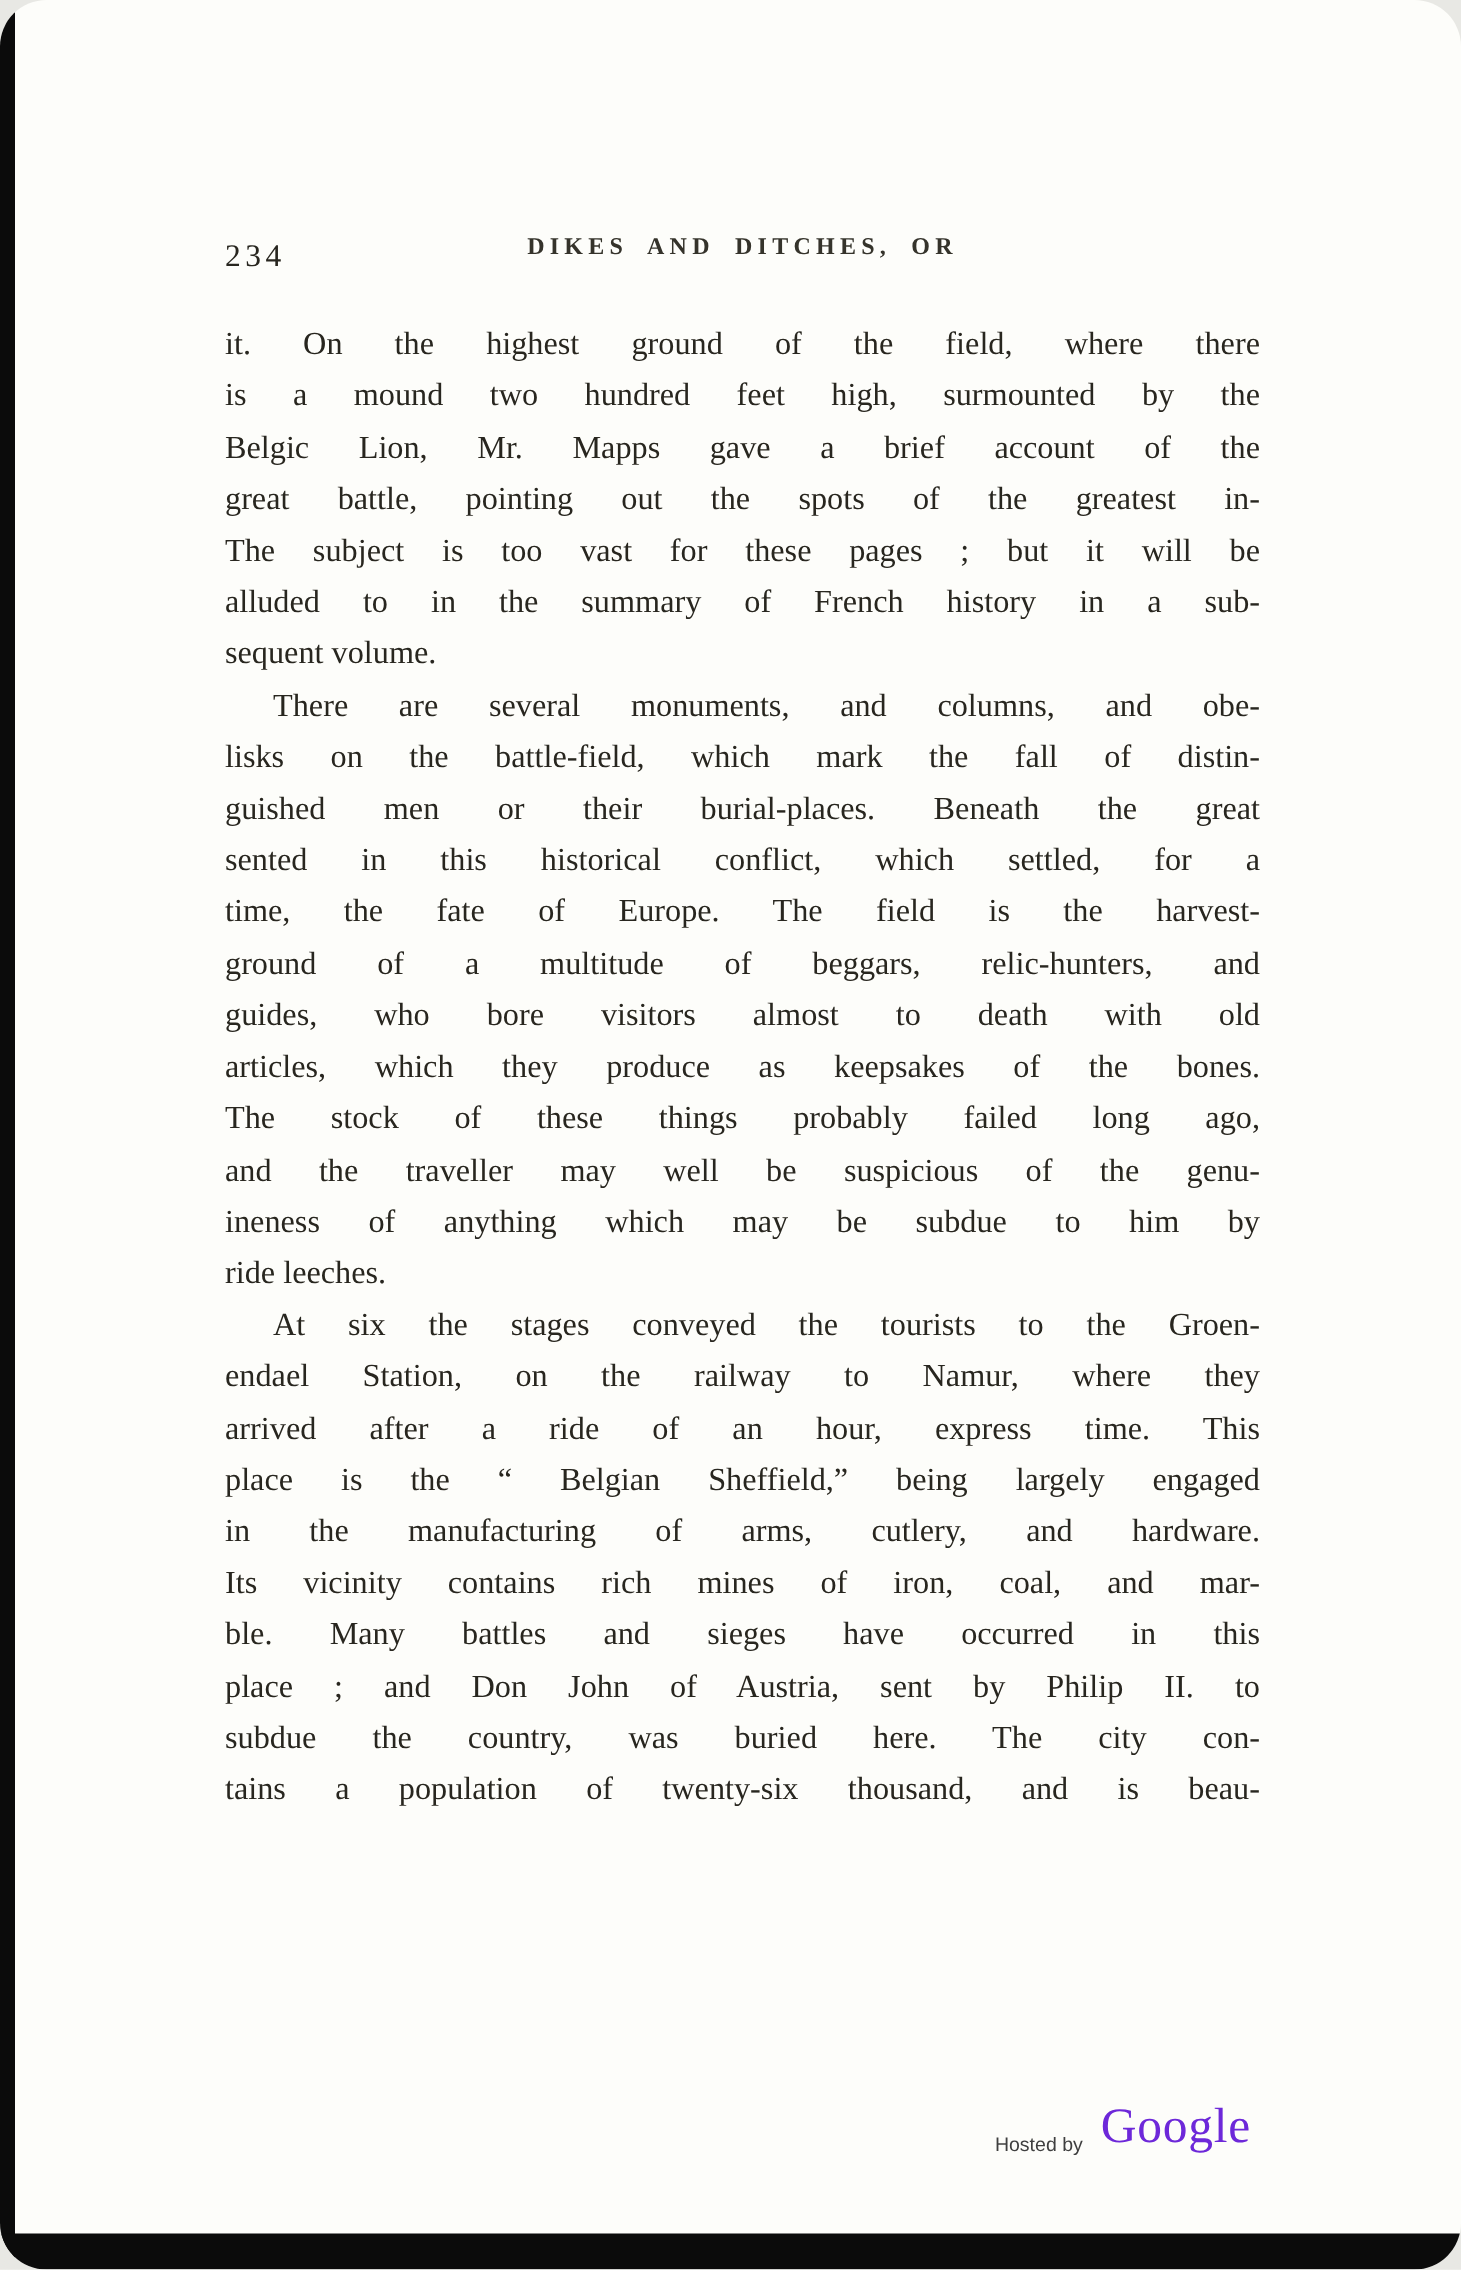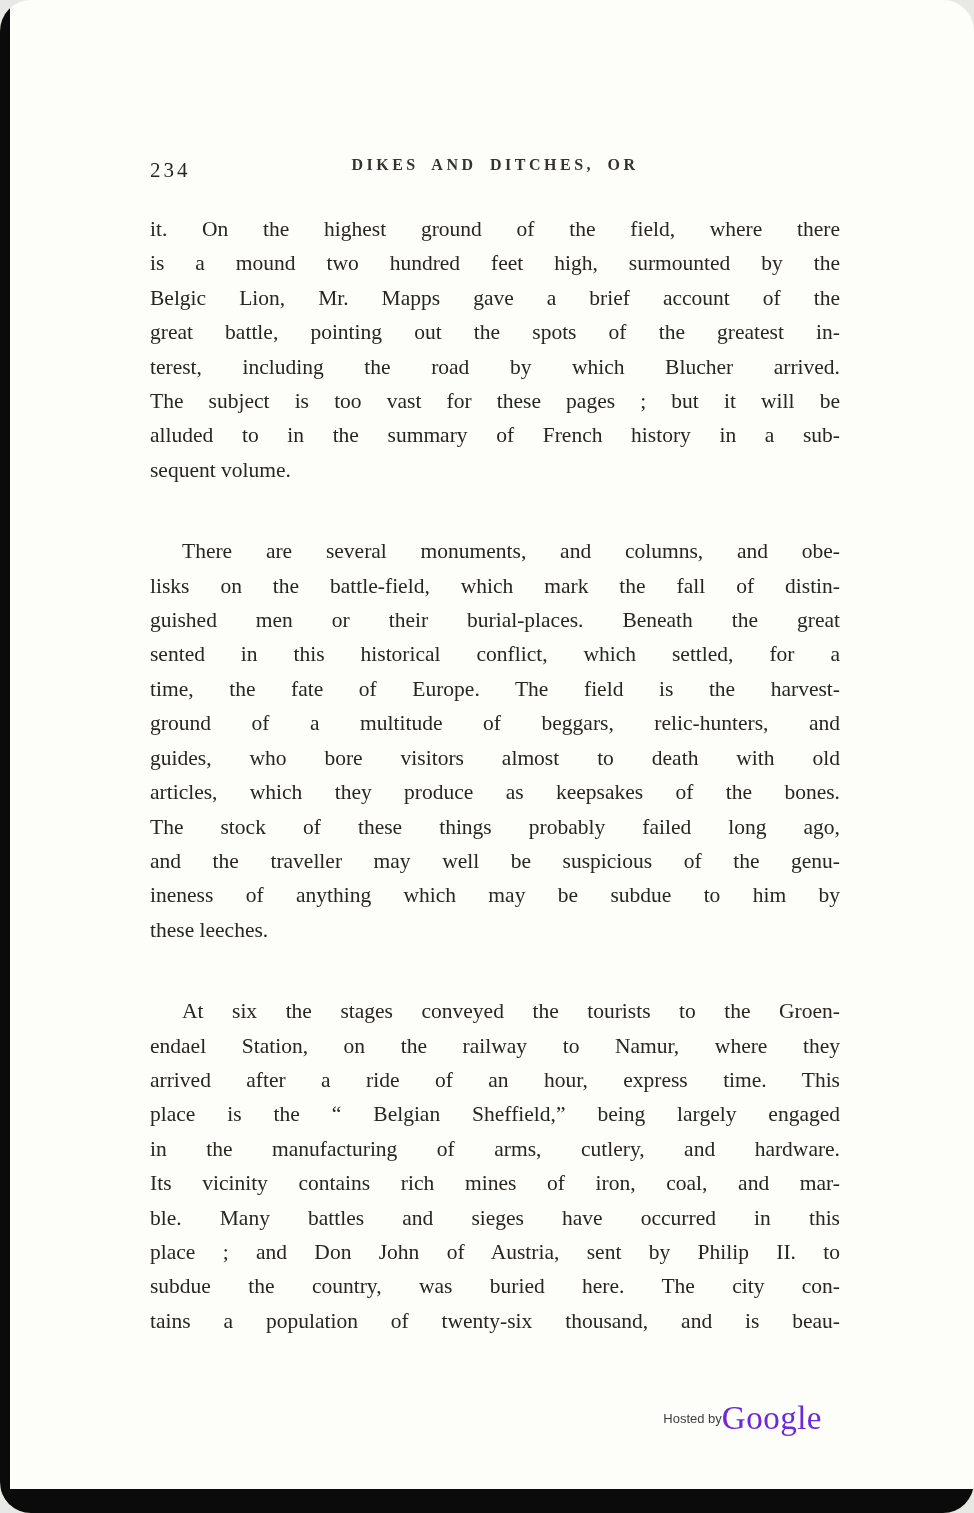--- a/index.html
+++ b/index.html
@@ -51,25 +51,25 @@
   .para { margin: 0; }
   .line {
     text-align: justify;
     -moz-text-align-last: justify;
     text-align-last: justify;
   }
   .line.last-left {
     text-align-last: left;
     -moz-text-align-last: left;
   }
-  .para.indent .line.first { text-indent: 32px; margin-top: 47px; }
+  .para.indent .line.first { text-indent: 32px; }
   .footer {
     position: absolute;
-    right: 152px; bottom: 76px;
-    display: flex; align-items: center; gap: 0;
+    right: 140px; bottom: 76px;
+    display: flex; align-items: flex-end; gap: 12px;
   }
   .hosted {
     font-family: "Liberation Sans", sans-serif;
     font-size: 13px;
     color: #3f3f3f;
   }
   .google {
     font-family: "Liberation Serif", "DejaVu Serif", serif;
     font-size: 33px;
     color: #6d28d9;
@@ -87,38 +87,37 @@
     <span class="pagenum">234</span>
     <span class="running-head">DIKES AND DITCHES, OR</span>
   </div>
 
   <div class="body-text">
       <div class="para">
         <div class="line first">it.  On the highest ground of the field, where there</div>
         <div class="line">is a mound two hundred feet high, surmounted by the</div>
         <div class="line">Belgic Lion, Mr. Mapps gave a brief account of the</div>
         <div class="line">great battle, pointing out the spots of the greatest in-</div>
-        <div class="line">terest, including the road by which Blucher arrived.</div>
         <div class="line">The subject is too vast for these pages ; but it will be</div>
         <div class="line">alluded to in the summary of French history in a sub-</div>
         <div class="line last-left">sequent volume.</div>
       </div>
       <div class="para indent">
         <div class="line first">There are several monuments, and columns, and obe-</div>
         <div class="line">lisks on the battle-field, which mark the fall of distin-</div>
         <div class="line">guished men or their burial-places.  Beneath the great</div>
         <div class="line">sented in this historical conflict, which settled, for a</div>
         <div class="line">time, the fate of Europe.  The field is the harvest-</div>
         <div class="line">ground of a multitude of beggars, relic-hunters, and</div>
         <div class="line">guides, who bore visitors almost to death with old</div>
         <div class="line">articles, which they produce as keepsakes of the bones.</div>
         <div class="line">The stock of these things probably failed long ago,</div>
         <div class="line">and the traveller may well be suspicious of the genu-</div>
         <div class="line">ineness of anything which may be subdue to him by</div>
-        <div class="line last-left">these leeches.</div>
+        <div class="line last-left">ride leeches.</div>
       </div>
       <div class="para indent">
         <div class="line first">At six the stages conveyed the tourists to the Groen-</div>
         <div class="line">endael Station, on the railway to Namur, where they</div>
         <div class="line">arrived after a ride of an hour, express time.  This</div>
         <div class="line">place is the “ Belgian Sheffield,” being largely engaged</div>
         <div class="line">in the manufacturing of arms, cutlery, and hardware.</div>
         <div class="line">Its vicinity contains rich mines of iron, coal, and mar-</div>
         <div class="line">ble.  Many battles and sieges have occurred in this</div>
         <div class="line">place ; and Don John of Austria, sent by Philip II. to</div>

